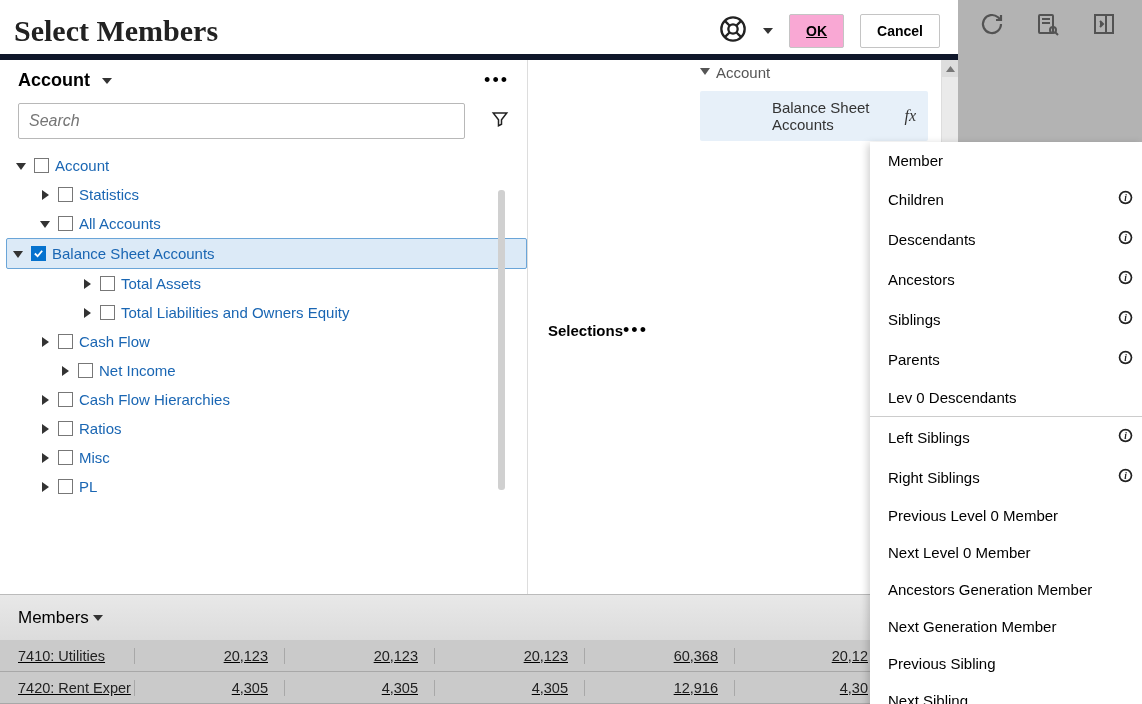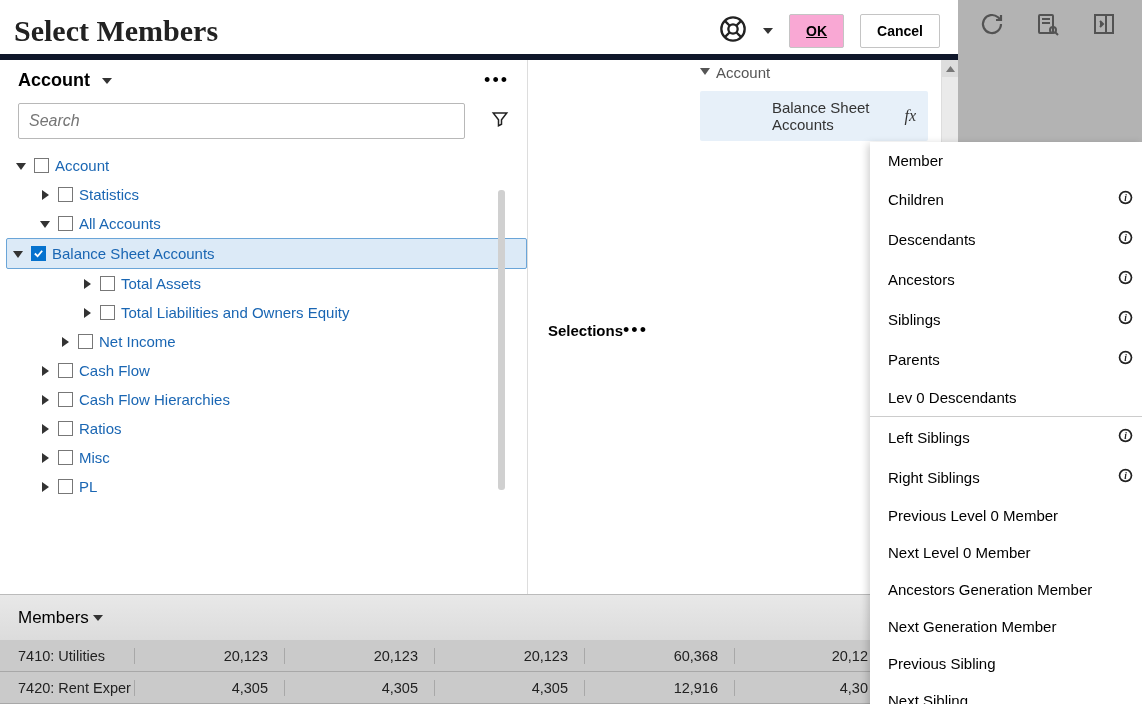--- a/index.html
+++ b/index.html
@@ -59,21 +59,21 @@
 .sel-body { padding: 0 30px 0 20px; }
 .sel-dim { display: flex; align-items: center; gap: 6px; padding: 4px 0 10px 0; color: #555; font-size: 15px; }
 .sel-item { background: #e7f0f9; padding: 8px 12px 8px 72px; display: flex; align-items: center; justify-content: space-between; font-size: 15px; color: #333; border-radius: 2px; }
 .fx { font-style: italic; font-family: Georgia, serif; font-size: 16px; }
 
 
 .members-bar { position: absolute; left: 0; top: 594px; width: 1142px; height: 46px; background: linear-gradient(#e8e8e8, #dcdcdc); border-top: 1px solid #bbb; display: flex; align-items: center; padding-left: 18px; gap: 4px; }
 .members-label { font-size: 17px; }
 
 
-.bg-rows { position: absolute; left: 0; top: 640px; width: 1142px; background: #cacaca; }
+.bg-rows { position: absolute; left: 0; top: 640px; width: 1142px; background: #cacaca; text-decoration: underline; }
 .bg-row { display: flex; border-bottom: 1px solid #a8a8a8; height: 32px; align-items: center; font-size: 14.5px; color: #222; }
 .bg-cell-label { width: 134px; padding-left: 18px; }
 .bg-cell { width: 150px; text-align: right; padding-right: 16px; border-left: 1px solid #a8a8a8; }
 
 
 .context-menu { position: absolute; left: 870px; top: 142px; width: 272px; background: #fff; box-shadow: -2px 2px 8px rgba(0,0,0,0.2); z-index: 100; }
 .menu-item { display: flex; align-items: center; justify-content: space-between; padding: 10px 8px 10px 18px; font-size: 15px; cursor: pointer; }
 .menu-sep { height: 1px; background: #ccc; }
 .menu-info-icon { width: 17px; height: 17px; }
 </style>
@@ -197,37 +197,37 @@
           </div>
           <div class="tree-item indent-3">
             <span class="toggle">
               <svg width="10" height="10" viewBox="0 0 10 10">
                 <path d="M2 0 L9 5 L2 10 Z" fill="#333"></path>
               </svg>
             </span>
             <span class="checkbox"></span>
             <span class="tree-label">Total Liabilities and Owners Equity</span>
           </div>
+          <div class="tree-item indent-1">
+            <span class="toggle">
+              <svg width="10" height="10" viewBox="0 0 10 10">
+                <path d="M2 0 L9 5 L2 10 Z" fill="#333"></path>
+              </svg>
+            </span>
+            <span class="checkbox"></span>
+            <span class="tree-label">Cash Flow</span>
+          </div>
           <div class="tree-item indent-2">
             <span class="toggle">
               <svg width="10" height="10" viewBox="0 0 10 10">
                 <path d="M2 0 L9 5 L2 10 Z" fill="#333"></path>
               </svg>
             </span>
             <span class="checkbox"></span>
             <span class="tree-label">Net Income</span>
-          </div>
-          <div class="tree-item indent-1">
-            <span class="toggle">
-              <svg width="10" height="10" viewBox="0 0 10 10">
-                <path d="M2 0 L9 5 L2 10 Z" fill="#333"></path>
-              </svg>
-            </span>
-            <span class="checkbox"></span>
-            <span class="tree-label">Cash Flow</span>
           </div>
           <div class="tree-item indent-1">
             <span class="toggle">
               <svg width="10" height="10" viewBox="0 0 10 10">
                 <path d="M2 0 L9 5 L2 10 Z" fill="#333"></path>
               </svg>
             </span>
             <span class="checkbox"></span>
             <span class="tree-label">Cash Flow Hierarchies</span>
           </div>

